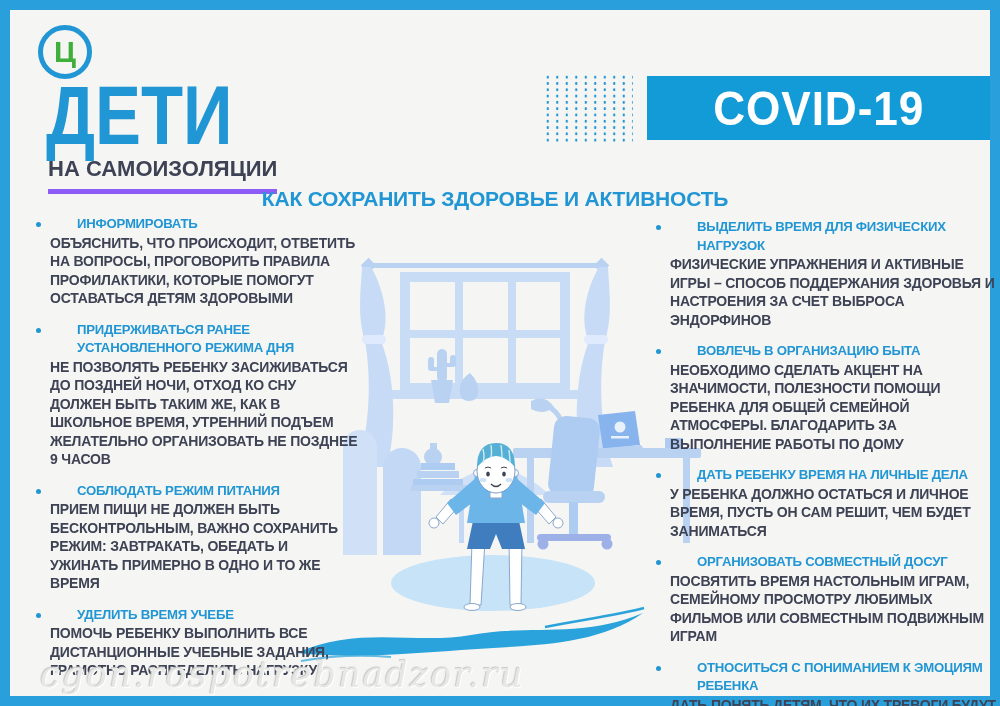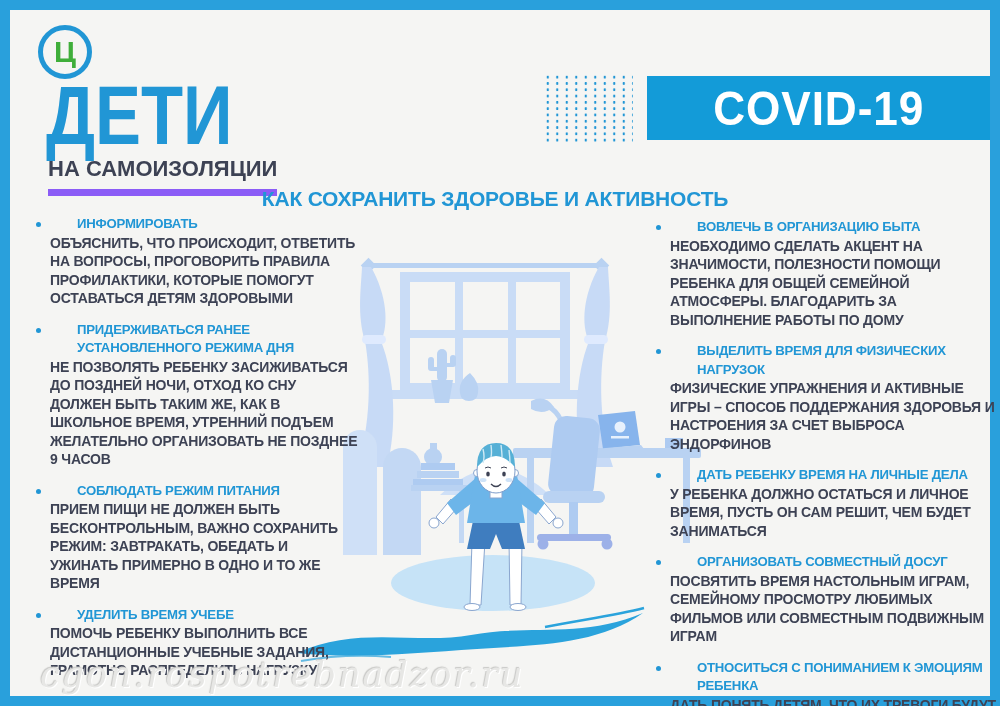--- a/index.html
+++ b/index.html
@@ -25,21 +25,21 @@
   }
   .brand-title{
     position:absolute;left:36px;top:60px;
     font-size:84px;font-weight:bold;line-height:1.08;
     color:var(--accent,#2196d5);
     transform:scaleX(.82);transform-origin:left top;letter-spacing:0;
   }
   .brand-subtitle{
     position:absolute;left:38px;top:146px;
     font-size:22px;font-weight:bold;color:var(--text-dark,#3d4254);
-    padding-bottom:7px;border-bottom:7px solid #8b5cf6;
+    padding-bottom:7px;border-bottom:5px solid #8b5cf6;
   }
   .dots{
     position:absolute;left:533px;top:64px;width:90px;height:71px;
     background-image:radial-gradient(circle,var(--accent,#2196d5) 1.25px,transparent 1.45px);
     background-size:9.5px 6.3px;
   }
   .covid-banner{
     position:absolute;left:637px;top:66px;right:0;height:64px;
     background:var(--banner-blue,#139bd8);
     display:flex;align-items:center;justify-content:center;
@@ -256,34 +256,34 @@
         <div class="tip-title">УДЕЛИТЬ ВРЕМЯ УЧЕБЕ</div>
         <div class="tip-text">ПОМОЧЬ РЕБЕНКУ ВЫПОЛНИТЬ ВСЕ ДИСТАНЦИОННЫЕ УЧЕБНЫЕ ЗАДАНИЯ, ГРАМОТНО РАСПРЕДЕЛИТЬ НАГРУЗКУ</div>
       </div>
     </div>
   </div>
 
   <div class="col col-right">
     <div class="tip">
       <span class="bullet"></span>
       <div>
+        <div class="tip-title">ВЫДЕЛИТЬ ВРЕМЯ ДЛЯ ФИЗИЧЕСКИХ НАГРУЗОК</div>
+        <div class="tip-text">ФИЗИЧЕСКИЕ УПРАЖНЕНИЯ И АКТИВНЫЕ ИГРЫ – СПОСОБ ПОДДЕРЖАНИЯ ЗДОРОВЬЯ И НАСТРОЕНИЯ ЗА СЧЕТ ВЫБРОСА ЭНДОРФИНОВ</div>
+      </div>
+    </div>
+    <div class="tip">
+      <span class="bullet"></span>
+      <div>
         <div class="tip-title">ВОВЛЕЧЬ В ОРГАНИЗАЦИЮ БЫТА</div>
         <div class="tip-text">НЕОБХОДИМО СДЕЛАТЬ АКЦЕНТ НА ЗНАЧИМОСТИ, ПОЛЕЗНОСТИ ПОМОЩИ РЕБЕНКА ДЛЯ ОБЩЕЙ СЕМЕЙНОЙ АТМОСФЕРЫ. БЛАГОДАРИТЬ ЗА ВЫПОЛНЕНИЕ РАБОТЫ ПО ДОМУ</div>
       </div>
     </div>
     <div class="tip">
       <span class="bullet"></span>
       <div>
-        <div class="tip-title">ВЫДЕЛИТЬ ВРЕМЯ ДЛЯ ФИЗИЧЕСКИХ НАГРУЗОК</div>
-        <div class="tip-text">ФИЗИЧЕСКИЕ УПРАЖНЕНИЯ И АКТИВНЫЕ ИГРЫ – СПОСОБ ПОДДЕРЖАНИЯ ЗДОРОВЬЯ И НАСТРОЕНИЯ ЗА СЧЕТ ВЫБРОСА ЭНДОРФИНОВ</div>
-      </div>
-    </div>
-    <div class="tip">
-      <span class="bullet"></span>
-      <div>
         <div class="tip-title">ДАТЬ РЕБЕНКУ ВРЕМЯ НА ЛИЧНЫЕ ДЕЛА</div>
         <div class="tip-text">У РЕБЕНКА ДОЛЖНО ОСТАТЬСЯ И ЛИЧНОЕ ВРЕМЯ, ПУСТЬ ОН САМ РЕШИТ, ЧЕМ БУДЕТ ЗАНИМАТЬСЯ</div>
       </div>
     </div>
     <div class="tip">
       <span class="bullet"></span>
       <div>
         <div class="tip-title">ОРГАНИЗОВАТЬ СОВМЕСТНЫЙ ДОСУГ</div>
         <div class="tip-text">ПОСВЯТИТЬ ВРЕМЯ НАСТОЛЬНЫМ ИГРАМ, СЕМЕЙНОМУ ПРОСМОТРУ ЛЮБИМЫХ ФИЛЬМОВ ИЛИ СОВМЕСТНЫМ ПОДВИЖНЫМ ИГРАМ</div>
       </div>

